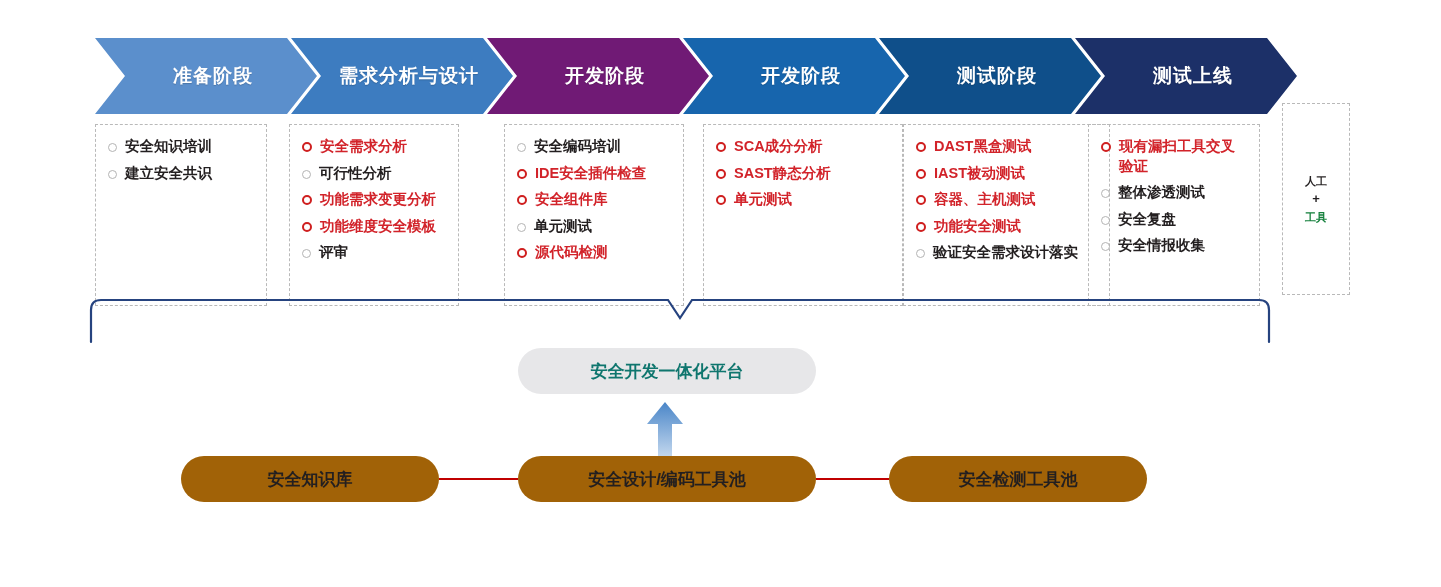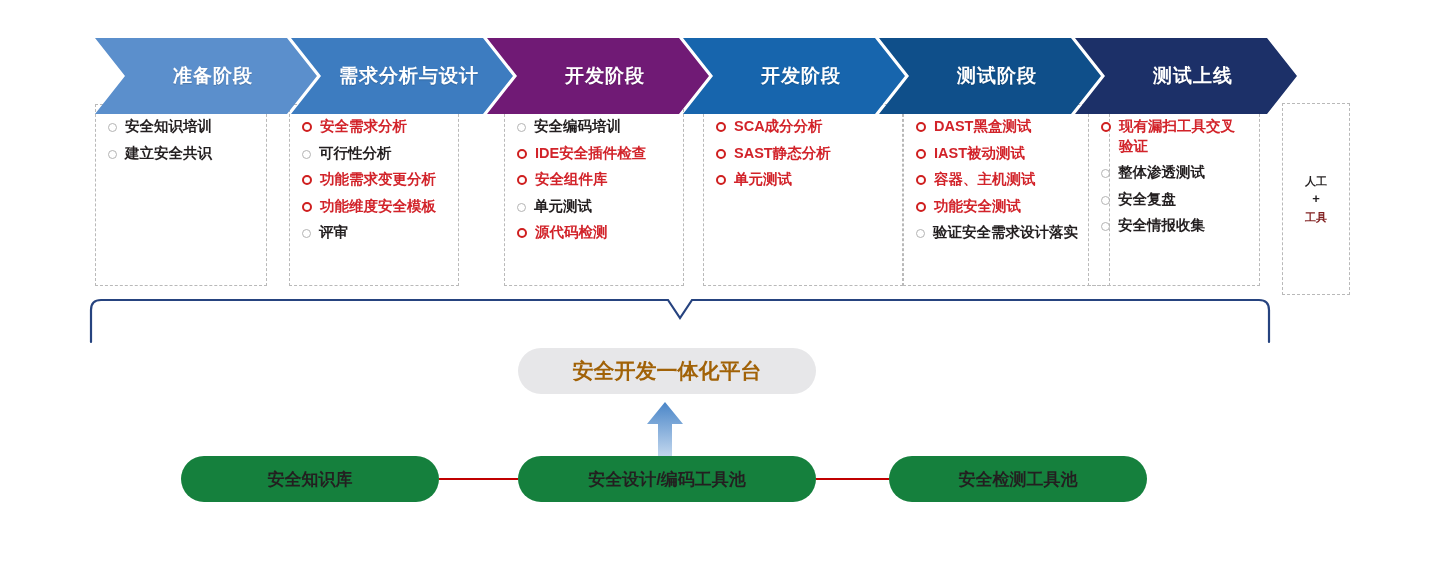--- a/index.html
+++ b/index.html
@@ -46,21 +46,21 @@
     font-weight: bold;
     letter-spacing: 1px;
     white-space: nowrap;
     text-shadow: 0 1px 1px rgba(0,0,0,0.18);
     padding-left: 14px;
   }
 
   
   .detail-box {
     position: absolute;
-    top: 104px;
+    top: 124px;
     height: 182px;
     border: 1px dashed #b9b9b9;
     box-sizing: border-box;
     padding: 12px 10px 8px 12px;
   }
   .detail-list {
     list-style: none;
     margin: 0;
     padding: 0;
   }
@@ -110,21 +110,21 @@
     justify-content: center;
   }
   #manual-tool-box .line {
     font-size: 11px;
     font-weight: bold;
     line-height: 1.5;
     text-align: center;
   }
   #manual-tool-box .l1 { color: #231f20; }
   #manual-tool-box .l2 { color: #231f20; font-size: 13px; }
-  #manual-tool-box .l3 { color: #7f1d1d; }
+  #manual-tool-box .l3 { color: #15803d; }
 
   
   #bracket-svg {
     position: absolute;
     left: 85px;
     top: 296px;
     width: 1190px;
     height: 50px;
   }
   #platform-pill {
@@ -133,39 +133,39 @@
     top: 348px;
     width: 298px;
     height: 46px;
     background: #e7e7e9;
     border-radius: 23px;
     display: flex;
     align-items: center;
     justify-content: center;
   }
   #platform-pill span {
-    font-size: 21px;
-    font-weight: bold;
-    color: #a16207;
+    font-size: 17px;
+    font-weight: bold;
+    color: #0f766e;
   }
 
   #up-arrow-svg {
     position: absolute;
     left: 640px;
     top: 400px;
     width: 50px;
     height: 62px;
   }
 
   
   .tool-pill {
     position: absolute;
     top: 456px;
     height: 46px;
-    background: #15803d;
+    background: #a16207;
     border-radius: 23px;
     display: flex;
     align-items: center;
     justify-content: center;
   }
   .tool-pill span {
     font-size: 17px;
     font-weight: bold;
     color: #231f20;
   }

